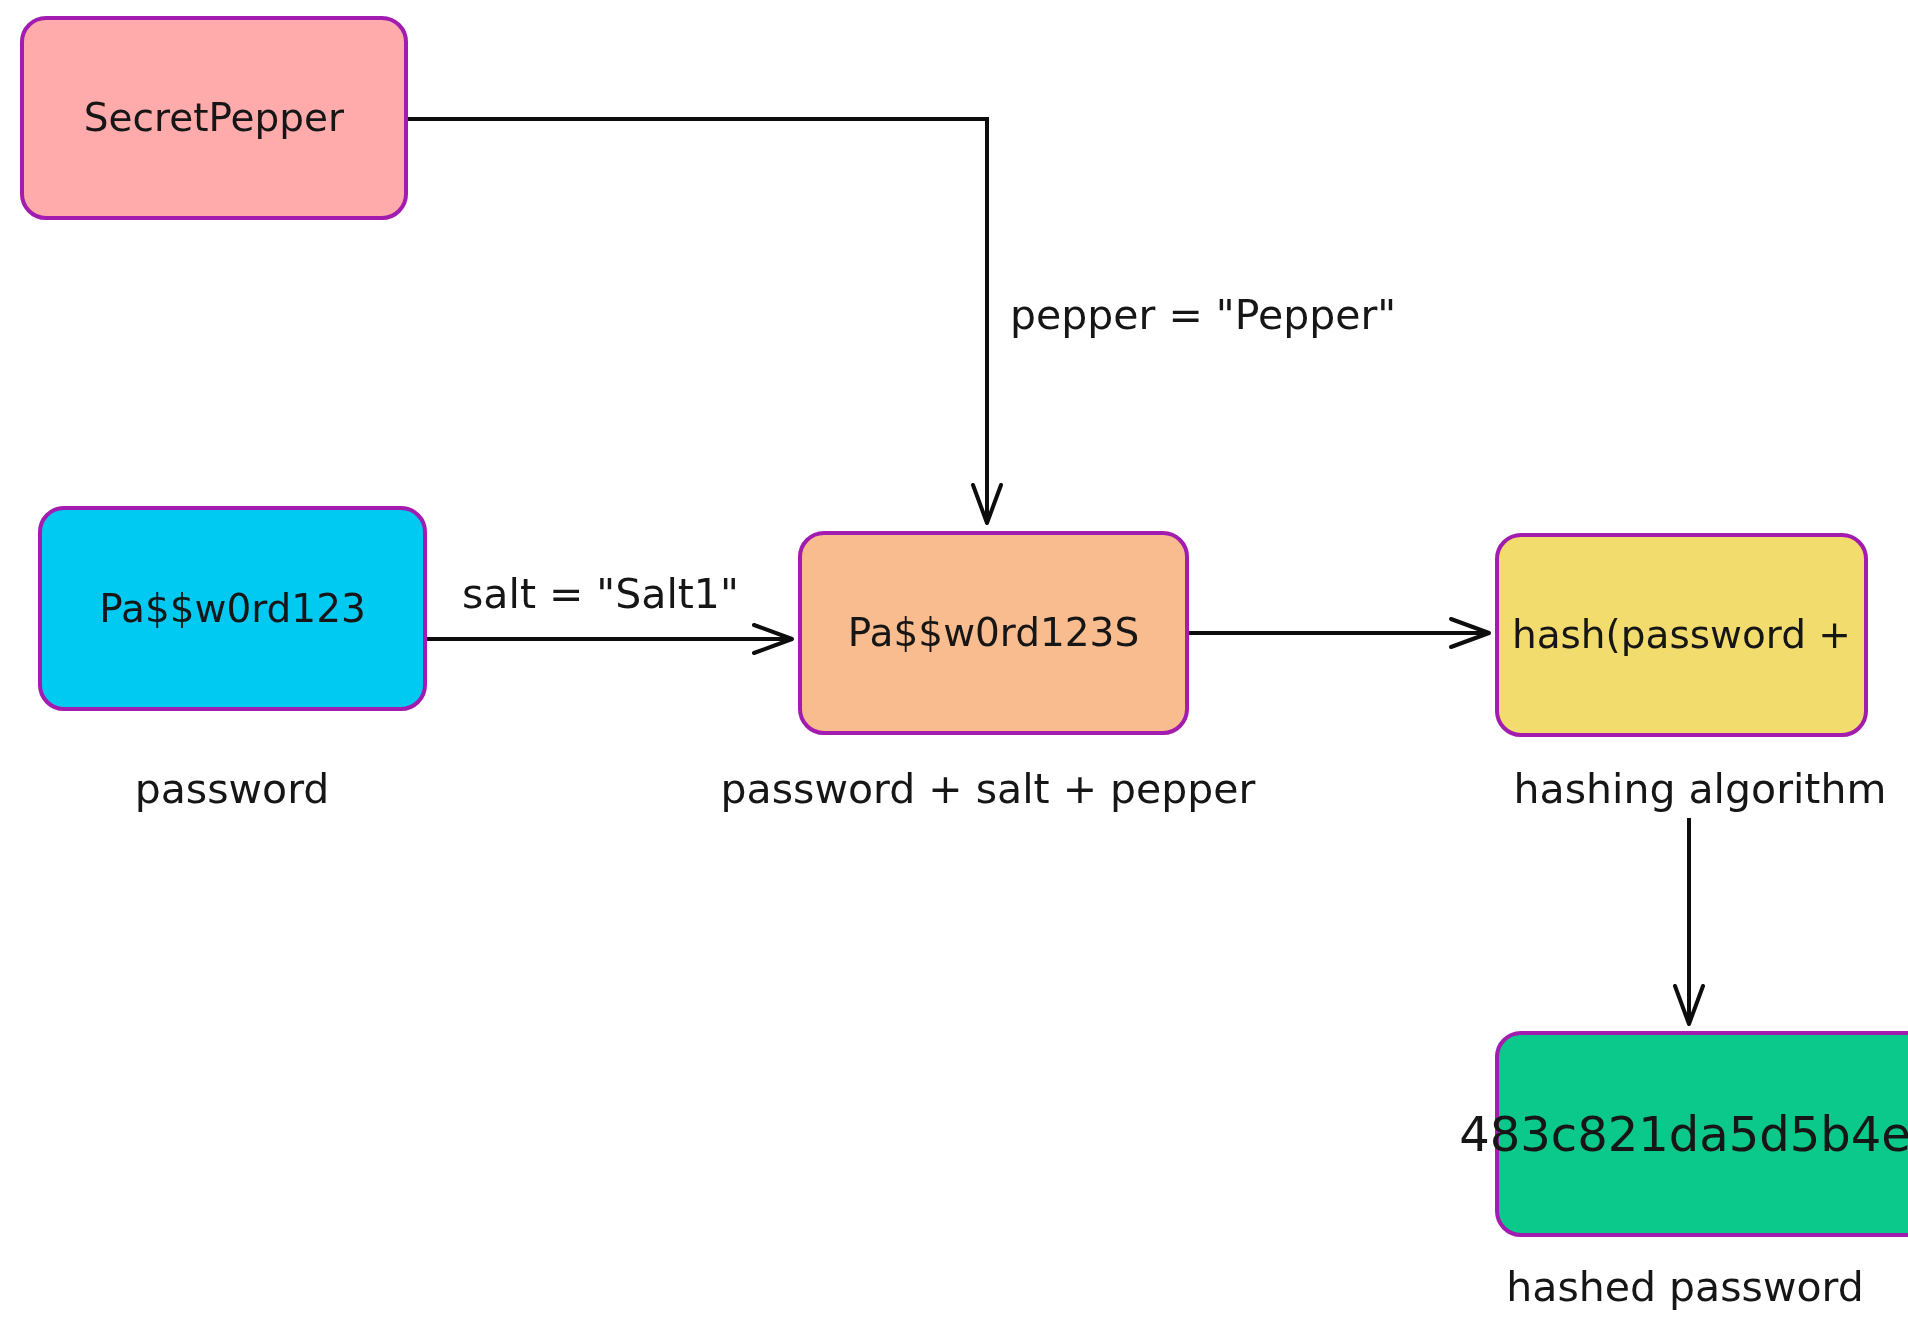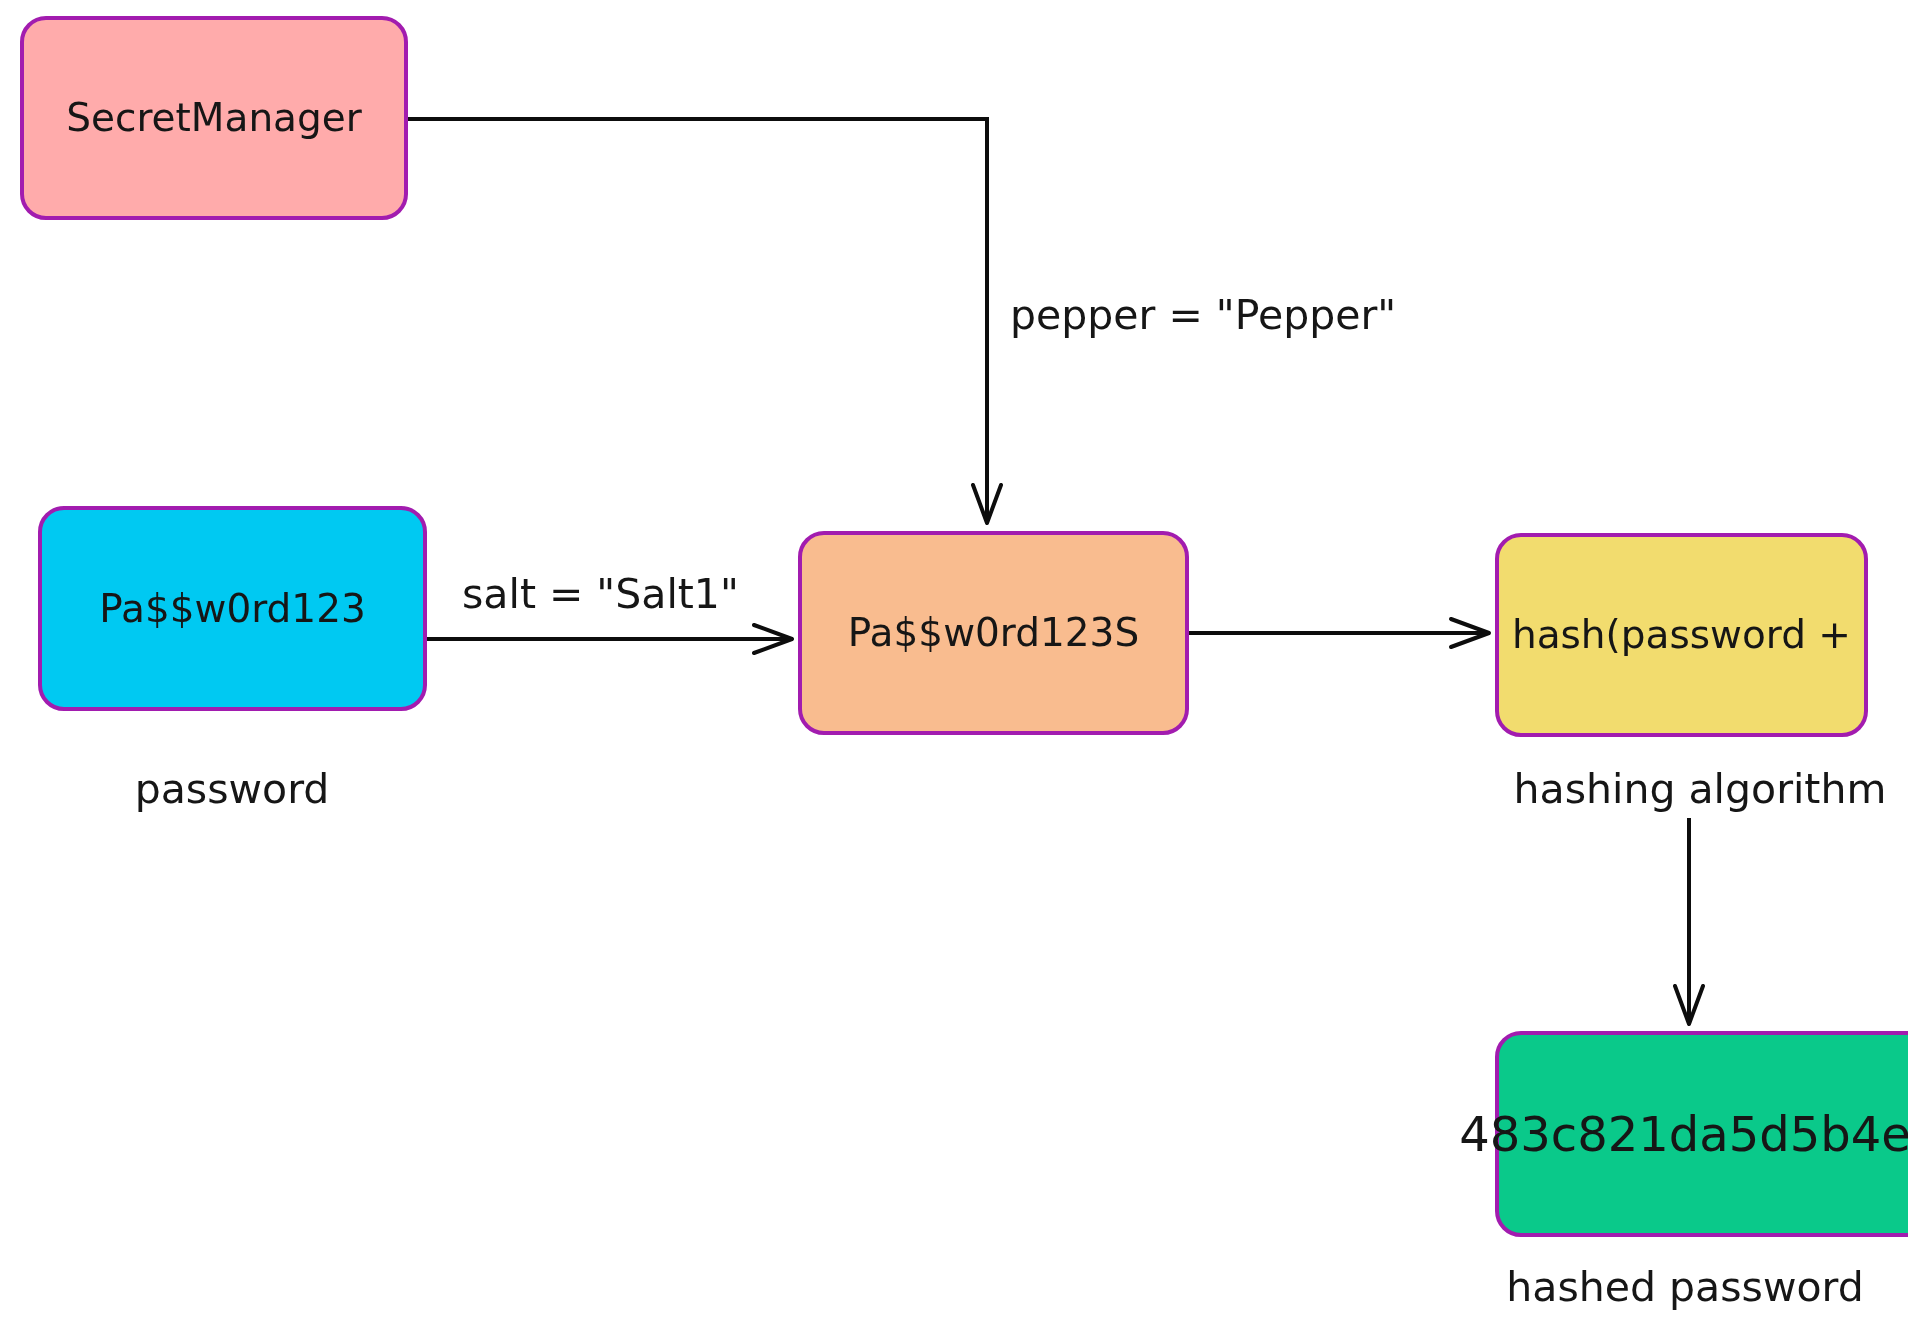--- a/index.html
+++ b/index.html
@@ -80,40 +80,41 @@
       </marker>
     </defs>
     <path d="M 408 119 L 987 119 L 987 523" fill="none" stroke="#0d0d0d" stroke-width="4" marker-end="url(#arrowhead)"></path>
     <path d="M 427 639 L 792 639" fill="none" stroke="#0d0d0d" stroke-width="4" marker-end="url(#arrowhead)"></path>
     <path d="M 1189 633 L 1489 633" fill="none" stroke="#0d0d0d" stroke-width="4" marker-end="url(#arrowhead)"></path>
     <path d="M 1689 818 L 1689 1024" fill="none" stroke="#0d0d0d" stroke-width="4" marker-end="url(#arrowhead)"></path>
   </svg>
 
   <div class="node" id="node-secret-manager" style="background-color: rgb(255, 171, 171);">
     <span class="bline">Secret</span>
-    <span class="bline">Manager</span>
+    <span class="bline">Pepper</span>
   </div>
 
   <div class="node" id="node-password" style="background-color: rgb(0, 201, 242);">
     <span class="bline">Pa$$w0rd123</span>
   </div>
 
   <div class="node" id="node-combined" style="background-color: rgb(249, 188, 143);">
     <span class="bline">Pa$$w0rd123S</span>
   </div>
 
   <div class="node" id="node-hashing" style="background-color: rgb(242, 220, 110);">
     <span class="bline">hash(password +</span>
   </div>
 
   <div class="node" id="node-hashed" style="background-color: rgb(10, 201, 138);">
     <span class="bline">483c821da5d5b4</span>
     <span class="bline">e38</span>
   </div>
 
   <div class="caption" id="caption-password">password</div>
+  <div class="caption" id="caption-combined">password + salt + pepper</div>
   <div class="caption" id="caption-hashing">hashing algorithm</div>
   <div class="caption" id="caption-hashed">hashed password</div>
 
   <div class="edge-label" id="edge-label-salt">salt = "Salt1"</div>
   <div class="edge-label" id="edge-label-pepper">pepper = "Pepper"</div>
 
 </div>
 
 </body></html>

